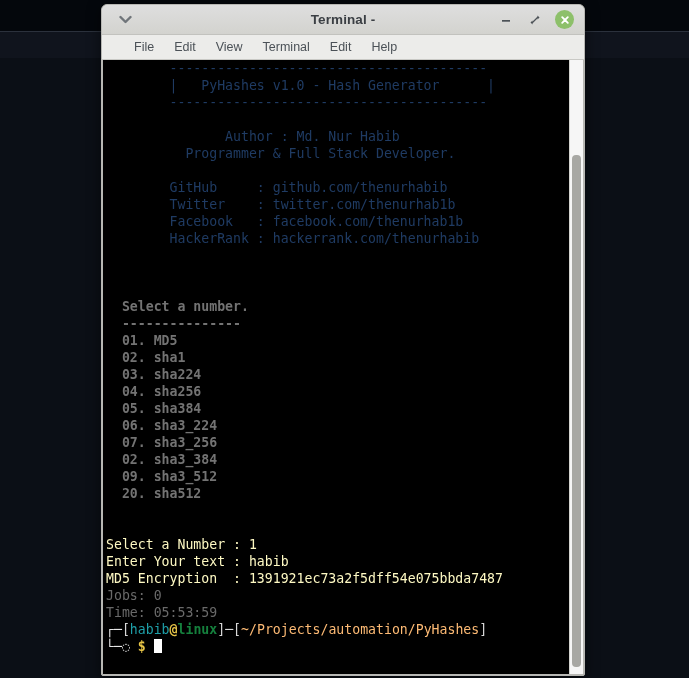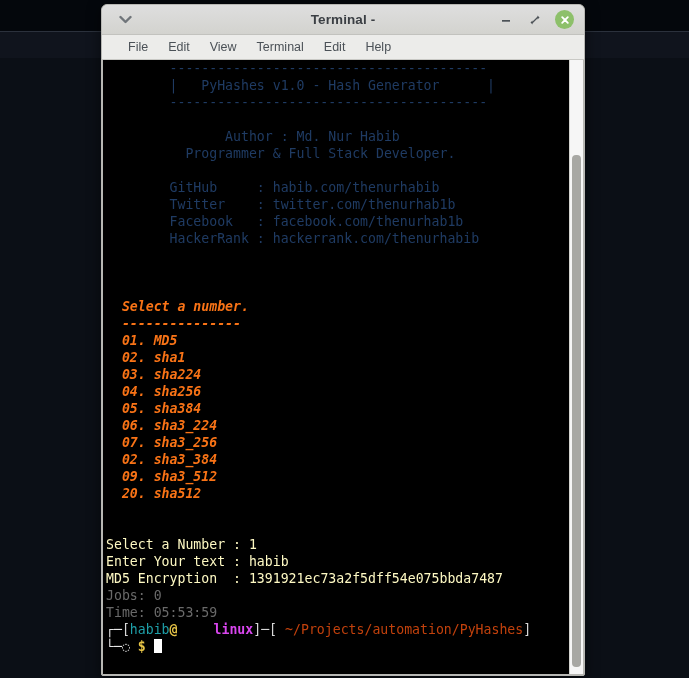--- a/index.html
+++ b/index.html
@@ -91,21 +91,21 @@
   }
 
   
   #menubar {
     flex: 0 0 24px;
     height: 24px;
     background: #ececea;
     border-bottom: 1px solid #c9c9c5;
     display: flex;
     align-items: center;
-    padding-left: 16px;
+    padding-left: 22px;
     gap: 0px;
   }
   .menu-item {
     font-size: 12.5px;
     color: #4b5157;
     padding: 2px 10px;
     border-radius: 3px;
     white-space: nowrap;
   }
 
@@ -130,27 +130,27 @@
     margin: 0;
     padding: 0 0 0 3px;
     font-family: "DejaVu Sans Mono", "Liberation Mono", monospace;
     font-size: 13.2px;
     line-height: 17px;
     color: #d0d0d0;
     white-space: pre;
     letter-spacing: 0px;
   }
   .c-banner   { color: #1f3b63; }
-  .c-green    { color: #f97316; font-weight: bold; font-style: italic; }
+  .c-green    { color: #737373; font-weight: bold; }
   .c-white    { color: #fef9c3; font-weight: normal; }
   .c-dim      { color: #6a6a6a; }
-  .c-cyan     { color: #d946ef; font-weight: bold; padding-left: 36px; }
+  .c-cyan     { color: #15803d; font-weight: bold; }
   .c-cyan-d   { color: #1e9fa8; }
   .c-yellow   { color: #e8c547; font-weight: bold; }
-  .c-pgreen   { color: #c2410c; margin-left: 8px; }
+  .c-pgreen   { color: #fdba74; }
   .c-grey     { color: #d8d8d8; }
   .c-lines    { color: #e6e6e6; }
 
   
   .cursor {
     display: inline-block;
     width: 8px;
     height: 14px;
     background: #ffffff;
     vertical-align: -2px;
@@ -223,21 +223,21 @@
 
   <div id="term-wrap">
     <div id="term">
 <pre><span class="c-banner">        ----------------------------------------</span>
 <span class="c-banner">        |   PyHashes v1.0 - Hash Generator      |</span>
 <span class="c-banner">        ----------------------------------------</span>
 
 <span class="c-banner">               Author : Md. Nur Habib</span>
 <span class="c-banner">          Programmer &amp; Full Stack Developer.</span>
 
-<span class="c-banner">        GitHub     : </span><span class="c-banner">habib.com/thenurhabib</span>
+<span class="c-banner">        GitHub     : </span><span class="c-banner">github.com/thenurhabib</span>
 <span class="c-banner">        Twitter    : </span><span class="c-banner">twitter.com/thenurhab1b</span>
 <span class="c-banner">        Facebook   : </span><span class="c-banner">facebook.com/thenurhab1b</span>
 <span class="c-banner">        HackerRank : </span><span class="c-banner">hackerrank.com/thenurhabib</span>
 
 
 
 <span class="c-green">  Select a number.</span>
 <span class="c-green">  ---------------</span>
 <span class="c-green">  01. MD5</span>
 <span class="c-green">  02. sha1</span>

